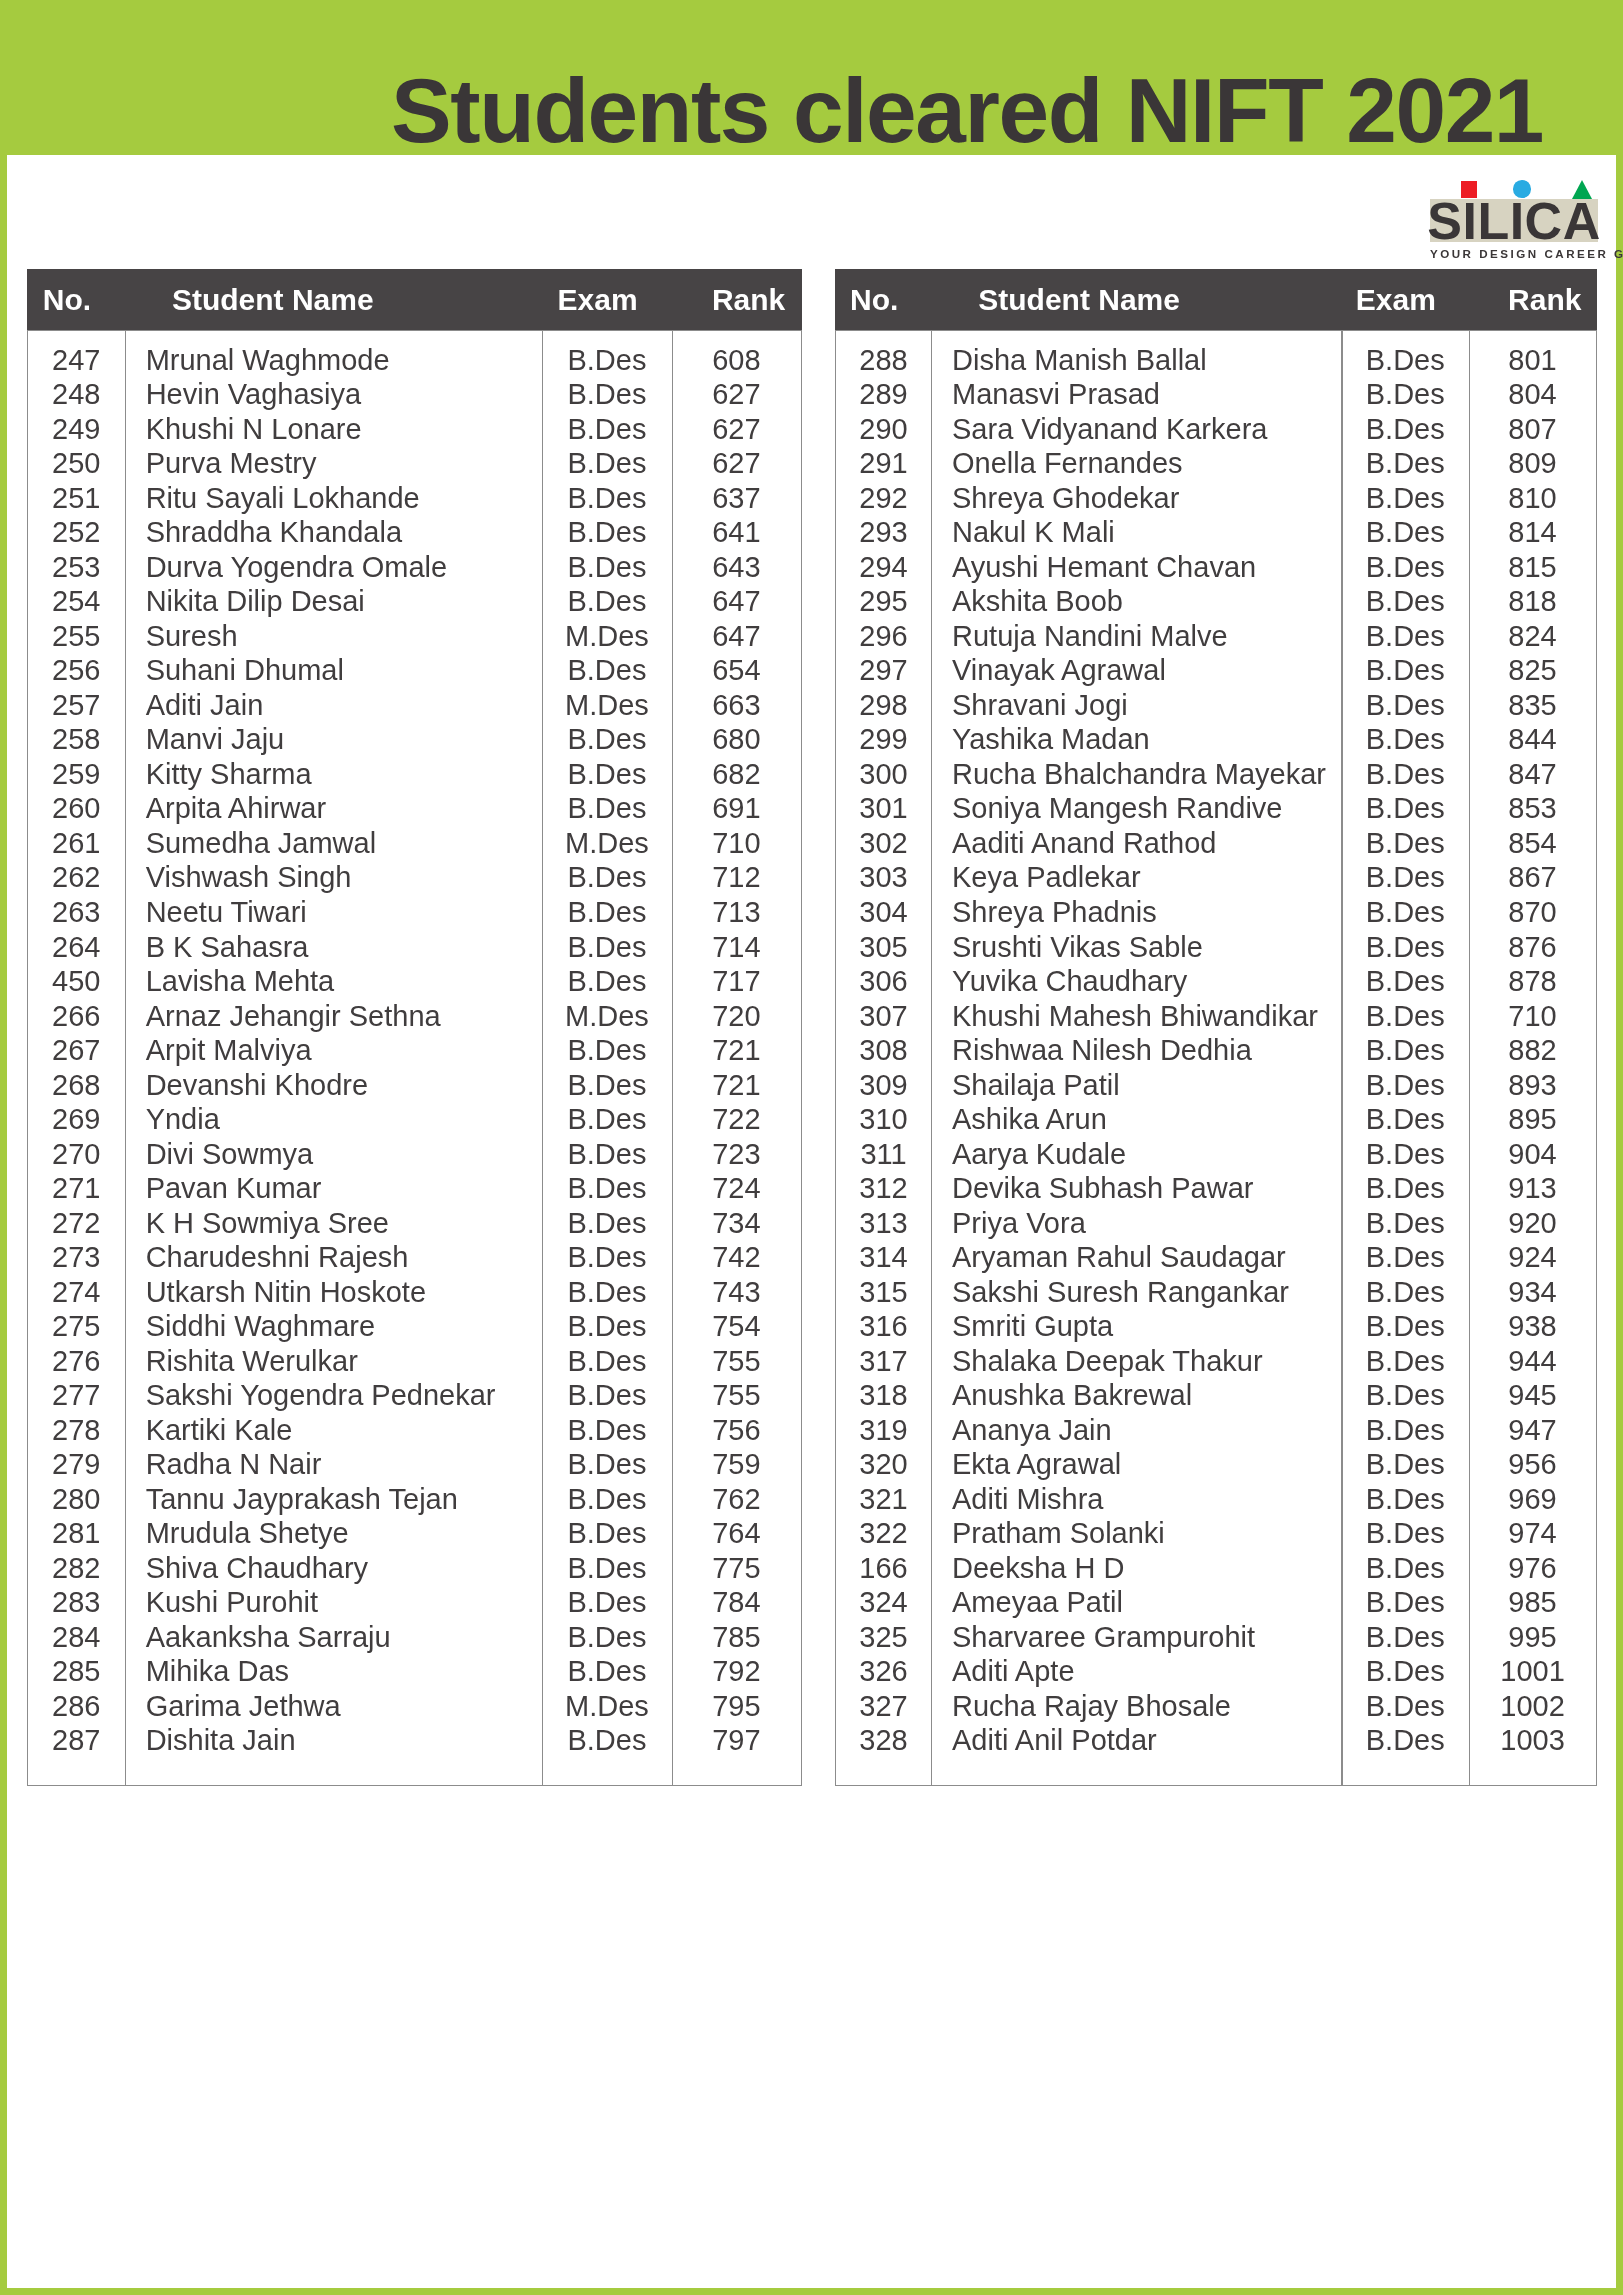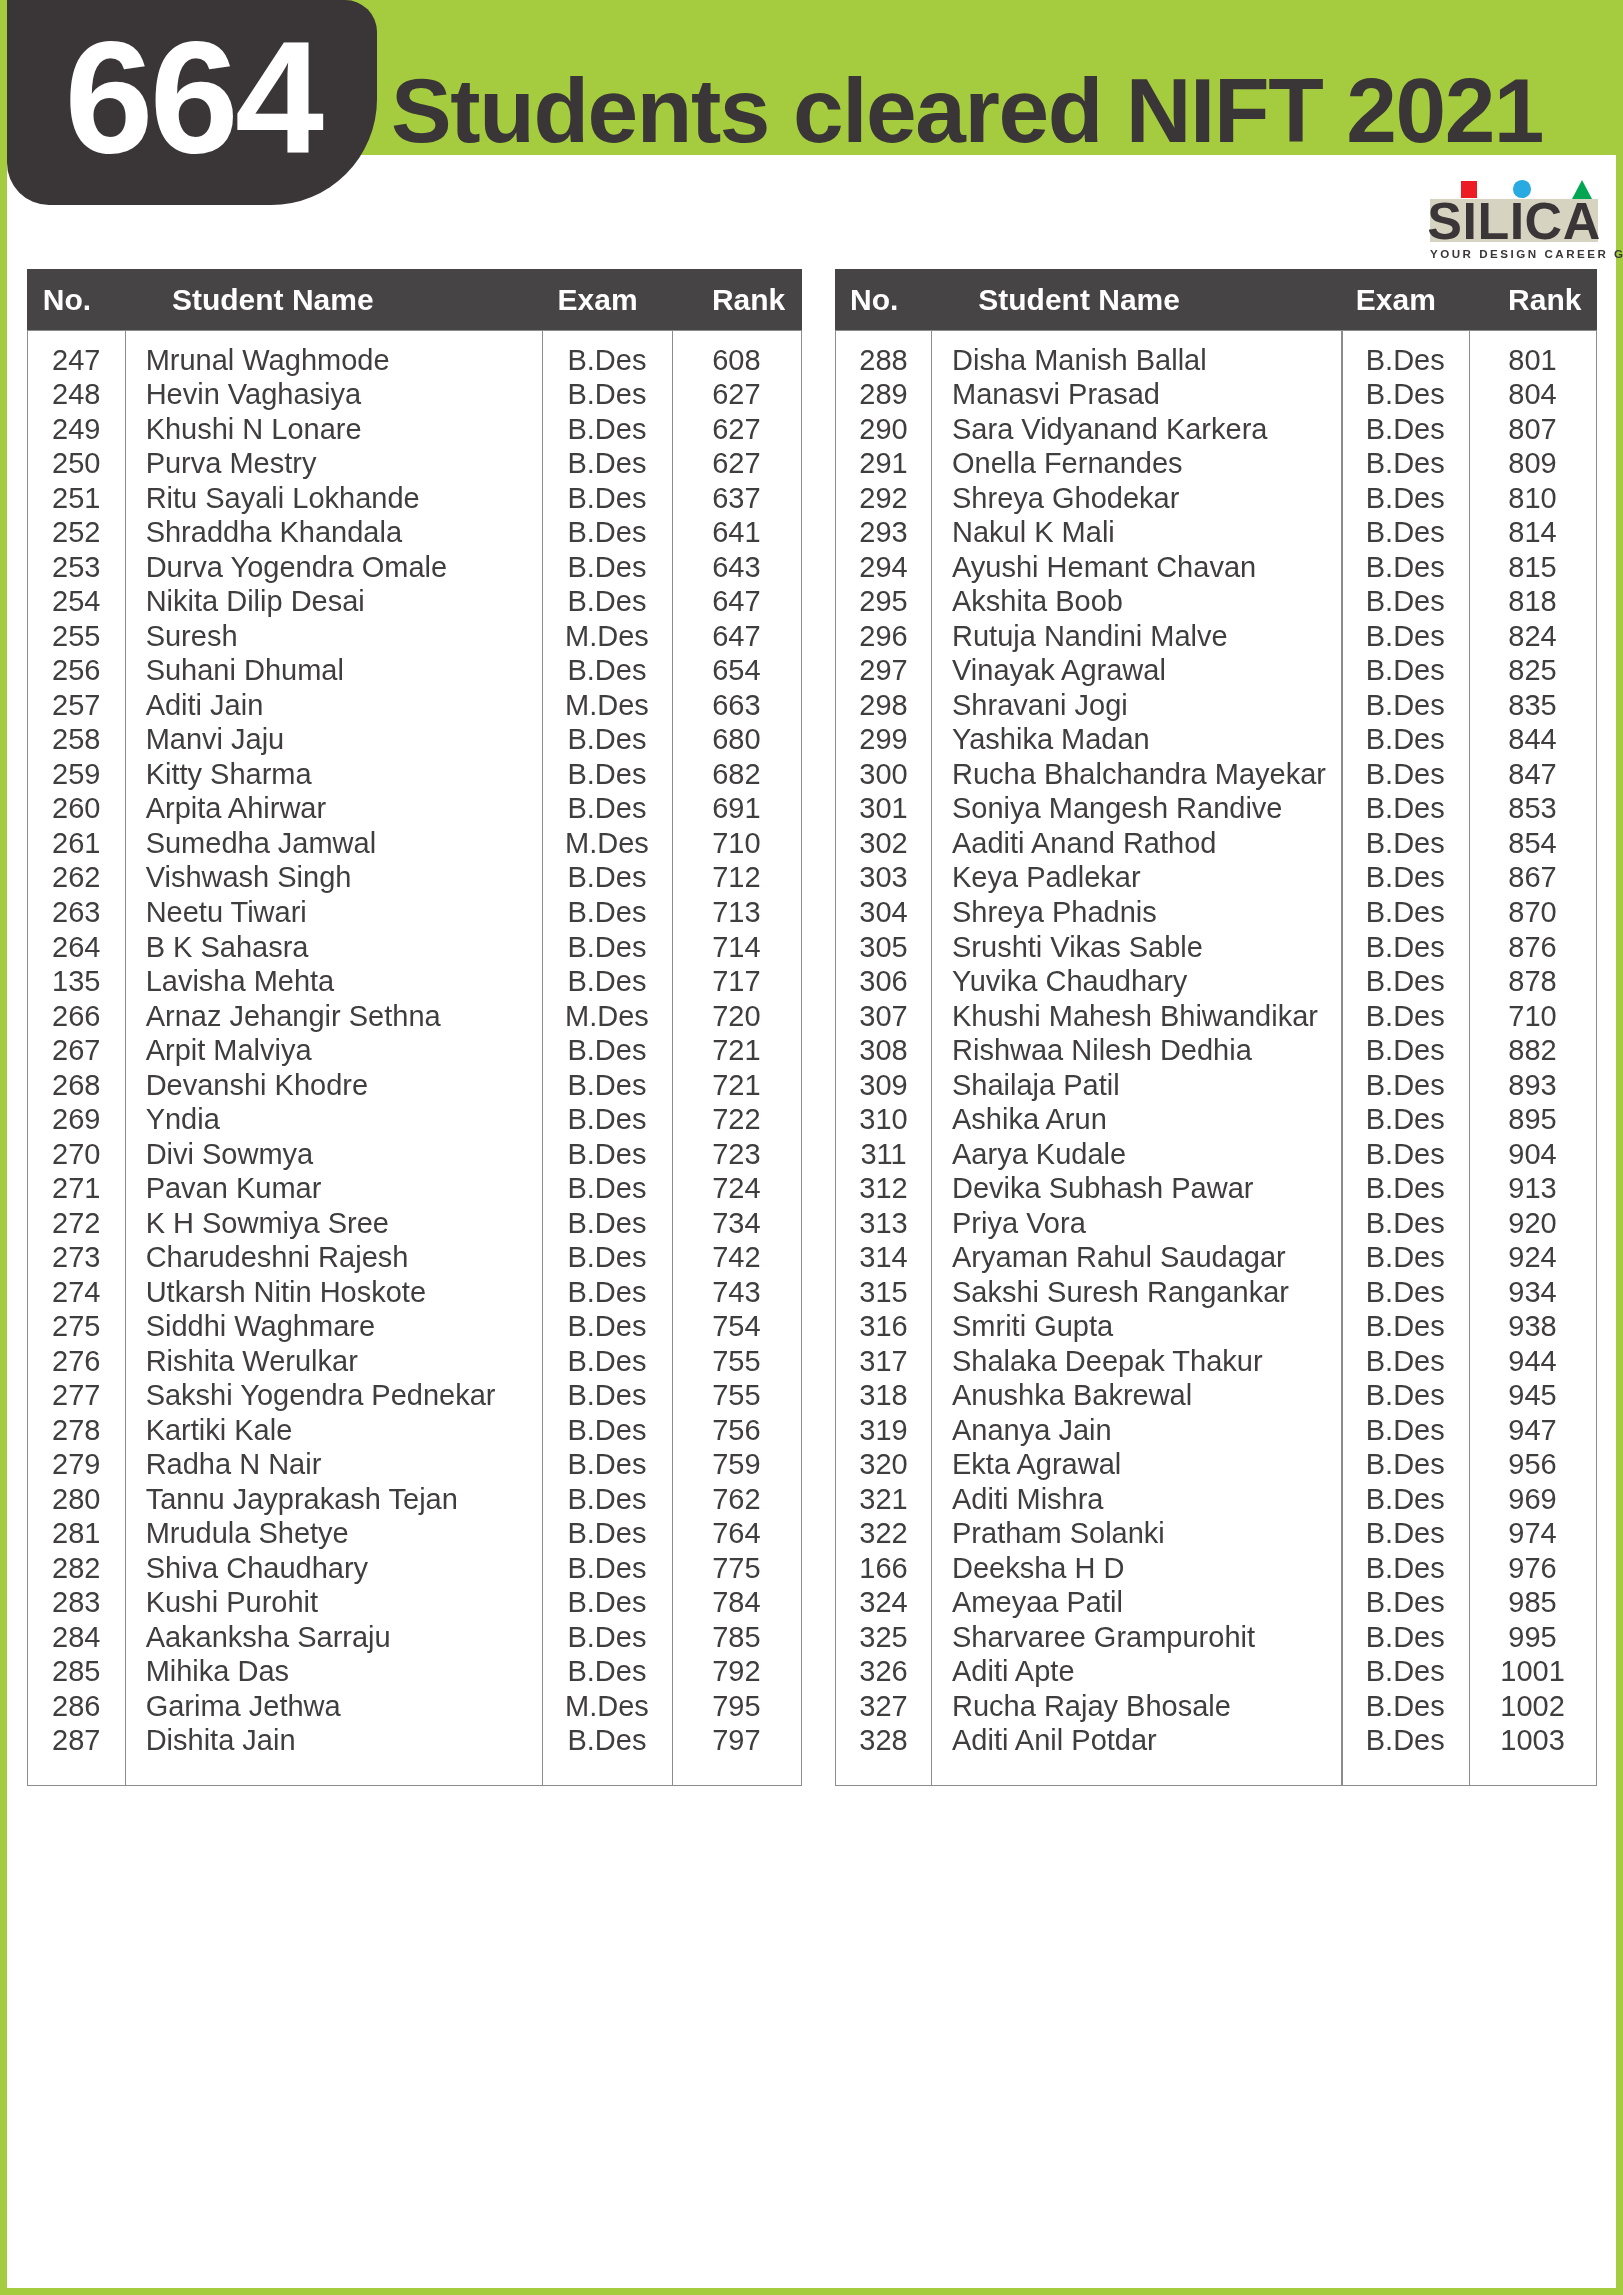--- a/index.html
+++ b/index.html
@@ -48,23 +48,20 @@
   .c-rank{width:16.7%;text-align:center;}
   .vline{position:absolute;top:0;bottom:0;width:1.4px;background:var(--border);}
   .vl-1{left:12.5%;} .vl-2{left:66.5%;} .vl-3{left:83.3%;}
 </style>
 </head>
 <body>
 
 <div class="page">
   <div class="white-area"></div>
 
-  <div class="count-box">
-    <div class="count">664</div>
-  </div>
 
   <div class="main-title">Students cleared NIFT 2021</div>
 
   <div class="logo">
     <div class="logo-shapes">
       <div class="shape-red"></div>
       <div class="shape-blue"></div>
       <div class="shape-green"></div>
     </div>
     <div class="logo-box">
@@ -186,21 +183,21 @@
           <div class="c-exam">B.Des</div>
           <div class="c-rank">713</div>
         </div>
         <div class="row">
           <div class="c-no">264</div>
           <div class="c-name">B K Sahasra</div>
           <div class="c-exam">B.Des</div>
           <div class="c-rank">714</div>
         </div>
         <div class="row">
-          <div class="c-no">135</div>
+          <div class="c-no">450</div>
           <div class="c-name">Lavisha Mehta</div>
           <div class="c-exam">B.Des</div>
           <div class="c-rank">717</div>
         </div>
         <div class="row">
           <div class="c-no">266</div>
           <div class="c-name">Arnaz Jehangir Sethna</div>
           <div class="c-exam">M.Des</div>
           <div class="c-rank">720</div>
         </div>

